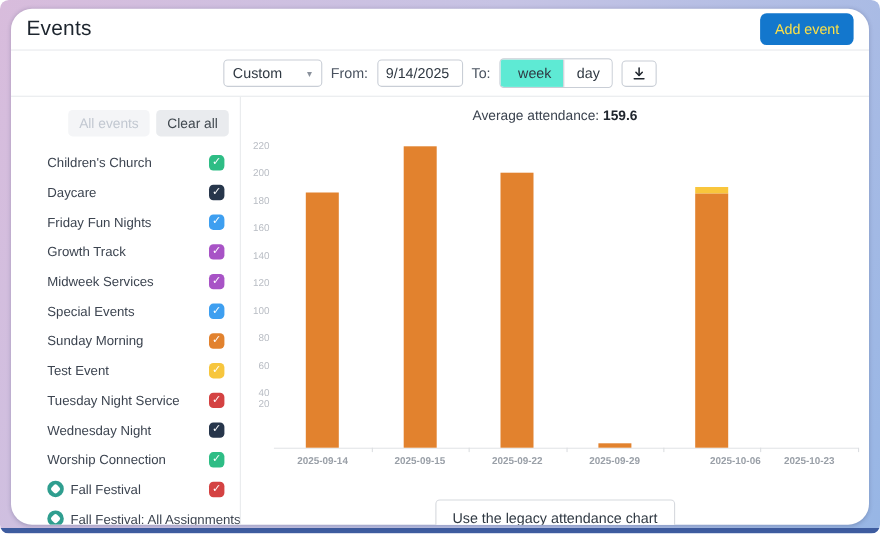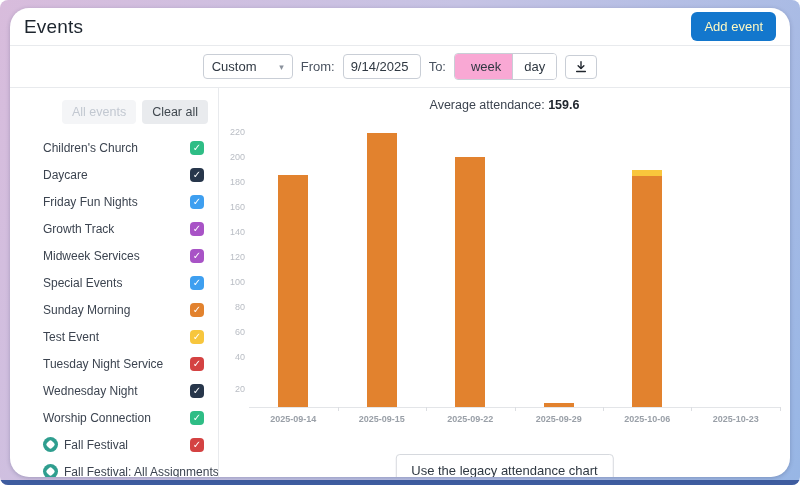--- a/index.html
+++ b/index.html
@@ -15,33 +15,33 @@
   .card {
     position:absolute; left:10px; right:10px; top:8px; bottom:8px;
     background:#ffffff; border-radius:19px; overflow:hidden;
     box-shadow:0 1px 4px rgba(30,40,80,.25);
     display:flex; flex-direction:column; z-index:2;
   }
   
   .header { height:38px; flex:0 0 38px; display:flex; align-items:center; justify-content:space-between;
     padding:0 14px; border-bottom:1px solid #e8eaed; }
   .page-title { font-size:19px; font-weight:500; color:#1d252e; letter-spacing:.2px; }
-  .btn-primary { background:#1377cd; color:#fef9c3; border:none; border-radius:6px;
+  .btn-primary { background:#1377cd; color:#fde047; border:none; border-radius:6px;
     font-size:13px; padding:7px 13px; cursor:pointer; font-family:inherit; }
   
   .toolbar { height:42px; flex:0 0 42px; display:flex; align-items:center; justify-content:center;
     gap:8px; border-bottom:1px solid #e8eaed; font-size:13px; color:#4a5360; }
   .select-box { display:flex; align-items:center; justify-content:space-between; width:90px;
     border:1px solid #c9ced6; border-radius:4px; padding:4px 8px; background:#fff; color:#2f3842; cursor:pointer;text-align:center; }
   .select-box .caret { color:#8a919c; font-size:9px; }
   .date-input { width:78px; border:1px solid #c9ced6; border-radius:4px; padding:4px 7px;
     font-size:13px; color:#2f3842; font-family:inherit; }
   .seg-group { display:flex; border:1px solid #c9ced6; border-radius:4px; overflow:hidden; }
   .seg-btn { padding:5px 11px; font-size:13px; color:#2f3842; background:#fff; cursor:pointer; }
-  .seg-btn.selected { background:#f9a8d4;padding-left:16px; }
+  .seg-btn.selected { background:#5eead4;padding-left:16px; }
   .seg-btn + .seg-btn { border-left:1px solid #c9ced6; }
   .icon-btn { border:1px solid #c9ced6; border-radius:4px; background:#fff; padding:4px 8px;
     display:flex; align-items:center; cursor:pointer; }
   
   .content { flex:1; display:flex; min-height:0;margin-left:17px; }
   .sidebar { width:192px; flex:0 0 192px; border-right:1px solid #e8eaed; padding-top:12px; overflow:hidden; }
   .sidebar-actions { display:flex; justify-content:flex-end; gap:6px; padding:0 10px 10px 10px; }
   .chip-btn { border:none; border-radius:4px; font-size:12.5px; padding:5px 10px; cursor:pointer; font-family:inherit; }
   .chip-btn.disabled { background:#f4f5f7; color:#c2c8d1; }
   .chip-btn.normal { background:#e9ebee; color:#40484f; }
@@ -169,21 +169,21 @@
             </div>
           </div>
       </div>
 
       <div class="chart-panel">
         <div class="chart-title">
           <span>Average attendance:</span>
           <b>159.6</b>
         </div>
         <div class="ylabels" id="ylabels">
-            <div class="ylabel" style="bottom: 14px;">20</div>
+            <div class="ylabel" style="bottom: 36px;">20</div>
             <div class="ylabel" style="bottom: 46px;">40</div>
             <div class="ylabel" style="bottom: 71px;">60</div>
             <div class="ylabel" style="bottom: 96px;">80</div>
             <div class="ylabel" style="bottom: 121px;">100</div>
             <div class="ylabel" style="bottom: 146px;">120</div>
             <div class="ylabel" style="bottom: 171px;">140</div>
             <div class="ylabel" style="bottom: 196px;">160</div>
             <div class="ylabel" style="bottom: 221px;">180</div>
             <div class="ylabel" style="bottom: 246px;">200</div>
             <div class="ylabel" style="bottom: 271px;">220</div>
@@ -223,21 +223,21 @@
             <div class="slot" style="left: 83.3333%; width: 16.6667%;">
               <div class="bar"></div>
             </div>
             <div class="xtick" style="left: 100%;"></div>
           </div>
         <div class="xlabels" id="xlabels">
             <div class="xlabel" style="left: 0%; width: 16.6667%;">2025-09-14</div>
             <div class="xlabel" style="left: 16.6667%; width: 16.6667%;">2025-09-15</div>
             <div class="xlabel" style="left: 33.3333%; width: 16.6667%; text-align: center;">2025-09-22</div>
             <div class="xlabel" style="left: 50%; width: 16.6667%;">2025-09-29</div>
-            <div class="xlabel" style="left: 66.6667%; width: 16.6667%;">2025-10-06</div>
+            <div class="xlabel" style="left: 66.6667%; width: 16.6667%; text-align: right;">2025-10-06</div>
             <div class="xlabel" style="left: 83.3333%; width: 16.6667%;">2025-10-23</div>
           </div>
         <button class="legacy-btn">Use the legacy attendance chart</button>
       </div>
 
     </div>
   </div>
 </div>
 
 </body></html>

